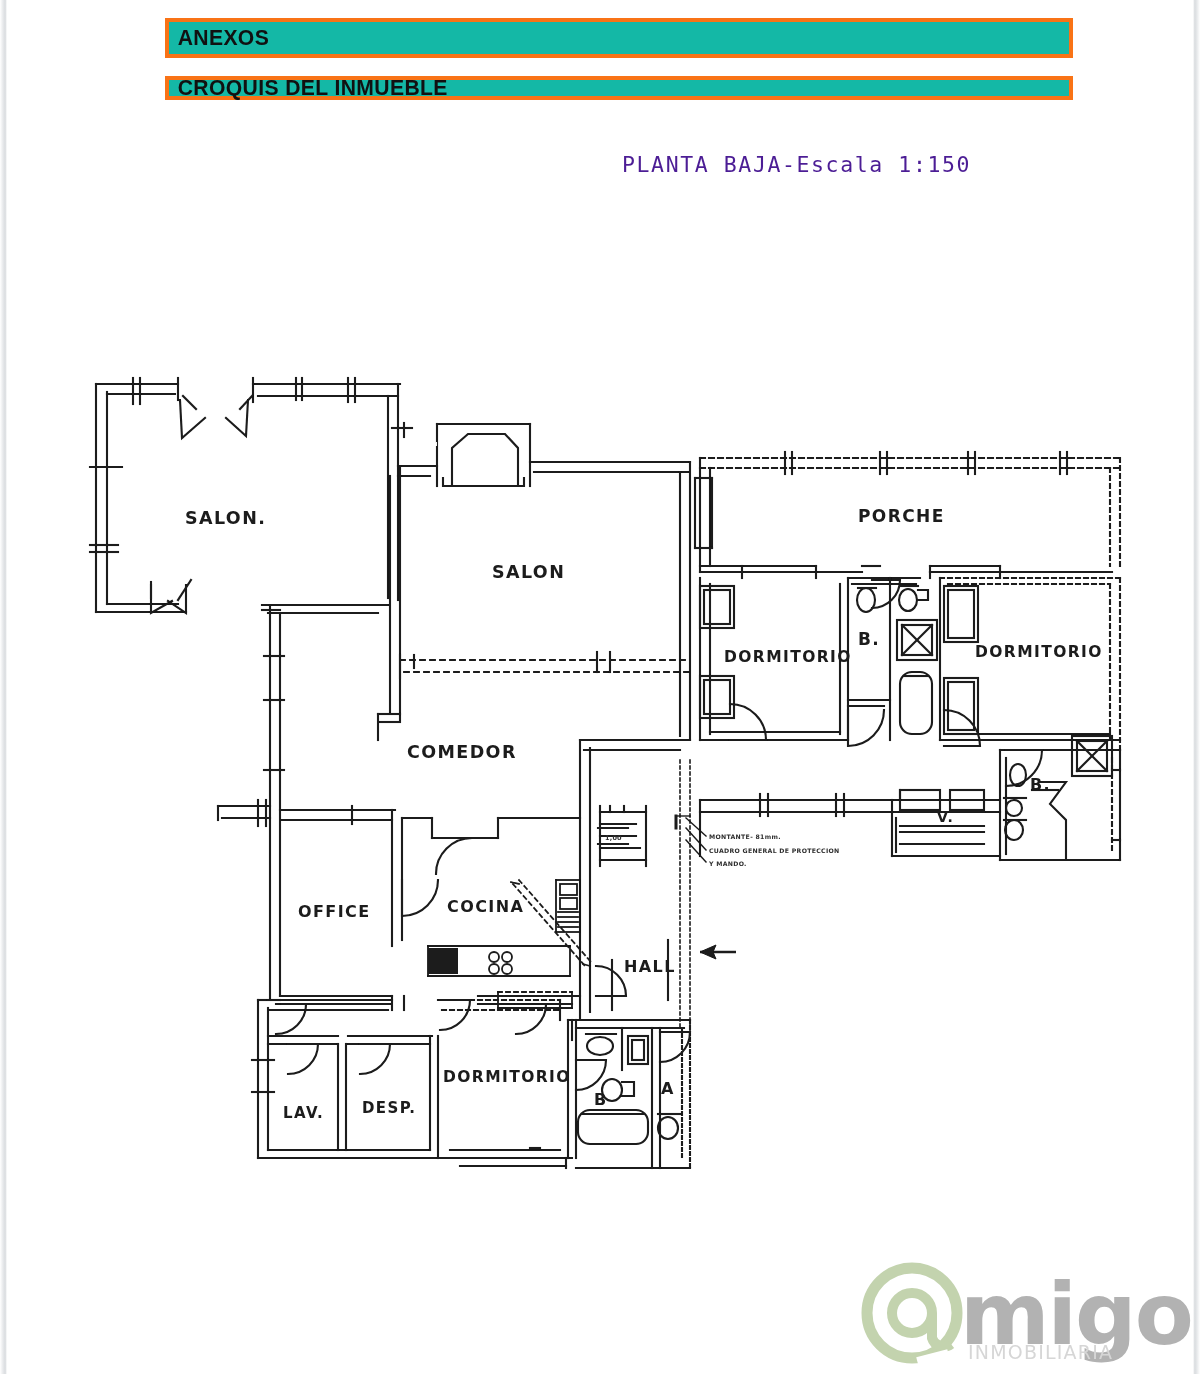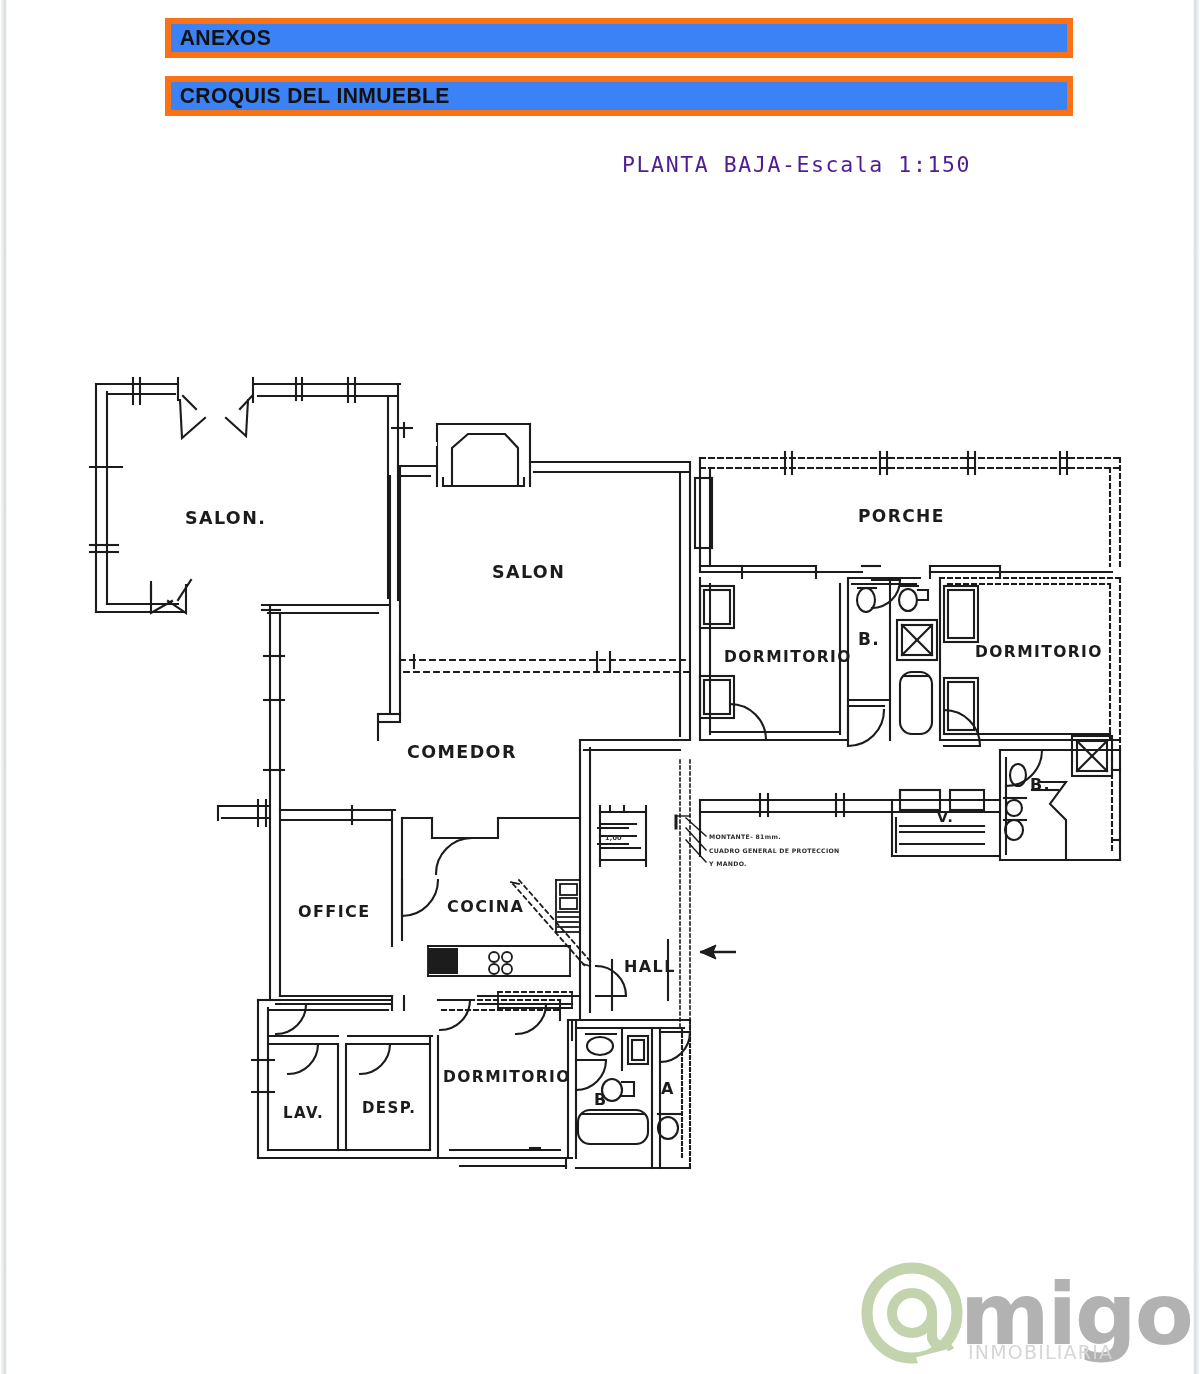--- a/index.html
+++ b/index.html
@@ -28,39 +28,39 @@
   }
   .edge-strip.left  { left: 0; }
   .edge-strip.right {
     right: 0;
     background: linear-gradient(to left, #ffffff 0%, #e6e8ea 45%, #d9dcdf 75%, #ffffff 100%);
   }
 
   
   .hdr-box {
     position: absolute;
-    border: 6px solid #f97316;
+    border: 4px solid #f97316;
     box-sizing: border-box;
     display: flex;
     align-items: center;
-    background: #3b82f6;
+    background: #14b8a6;
   }
   .hdr-box .hdr-text {
     font-family: "Liberation Sans", sans-serif;
     font-weight: bold;
     font-size: 22px;
     letter-spacing: 0.4px;
     color: #111111;
     padding-left: 9px;
     white-space: nowrap;
     transform: scaleX(0.96);
     transform-origin: left center;
   }
   #hdr-anexos   { left: 165px; top: 18px;  width: 908px; height: 40px; }
-  #hdr-croquis  { left: 165px; top: 76px;  width: 908px; height: 40px; }
+  #hdr-croquis  { left: 165px; top: 76px;  width: 908px; height: 24px; }
 
   
   #plan-title {
     position: absolute;
     left: 622px;
     top: 152px;
     font-family: "DejaVu Sans Mono", monospace;
     font-size: 21.5px;
     letter-spacing: 1.6px;
     color: #4c1d95;

